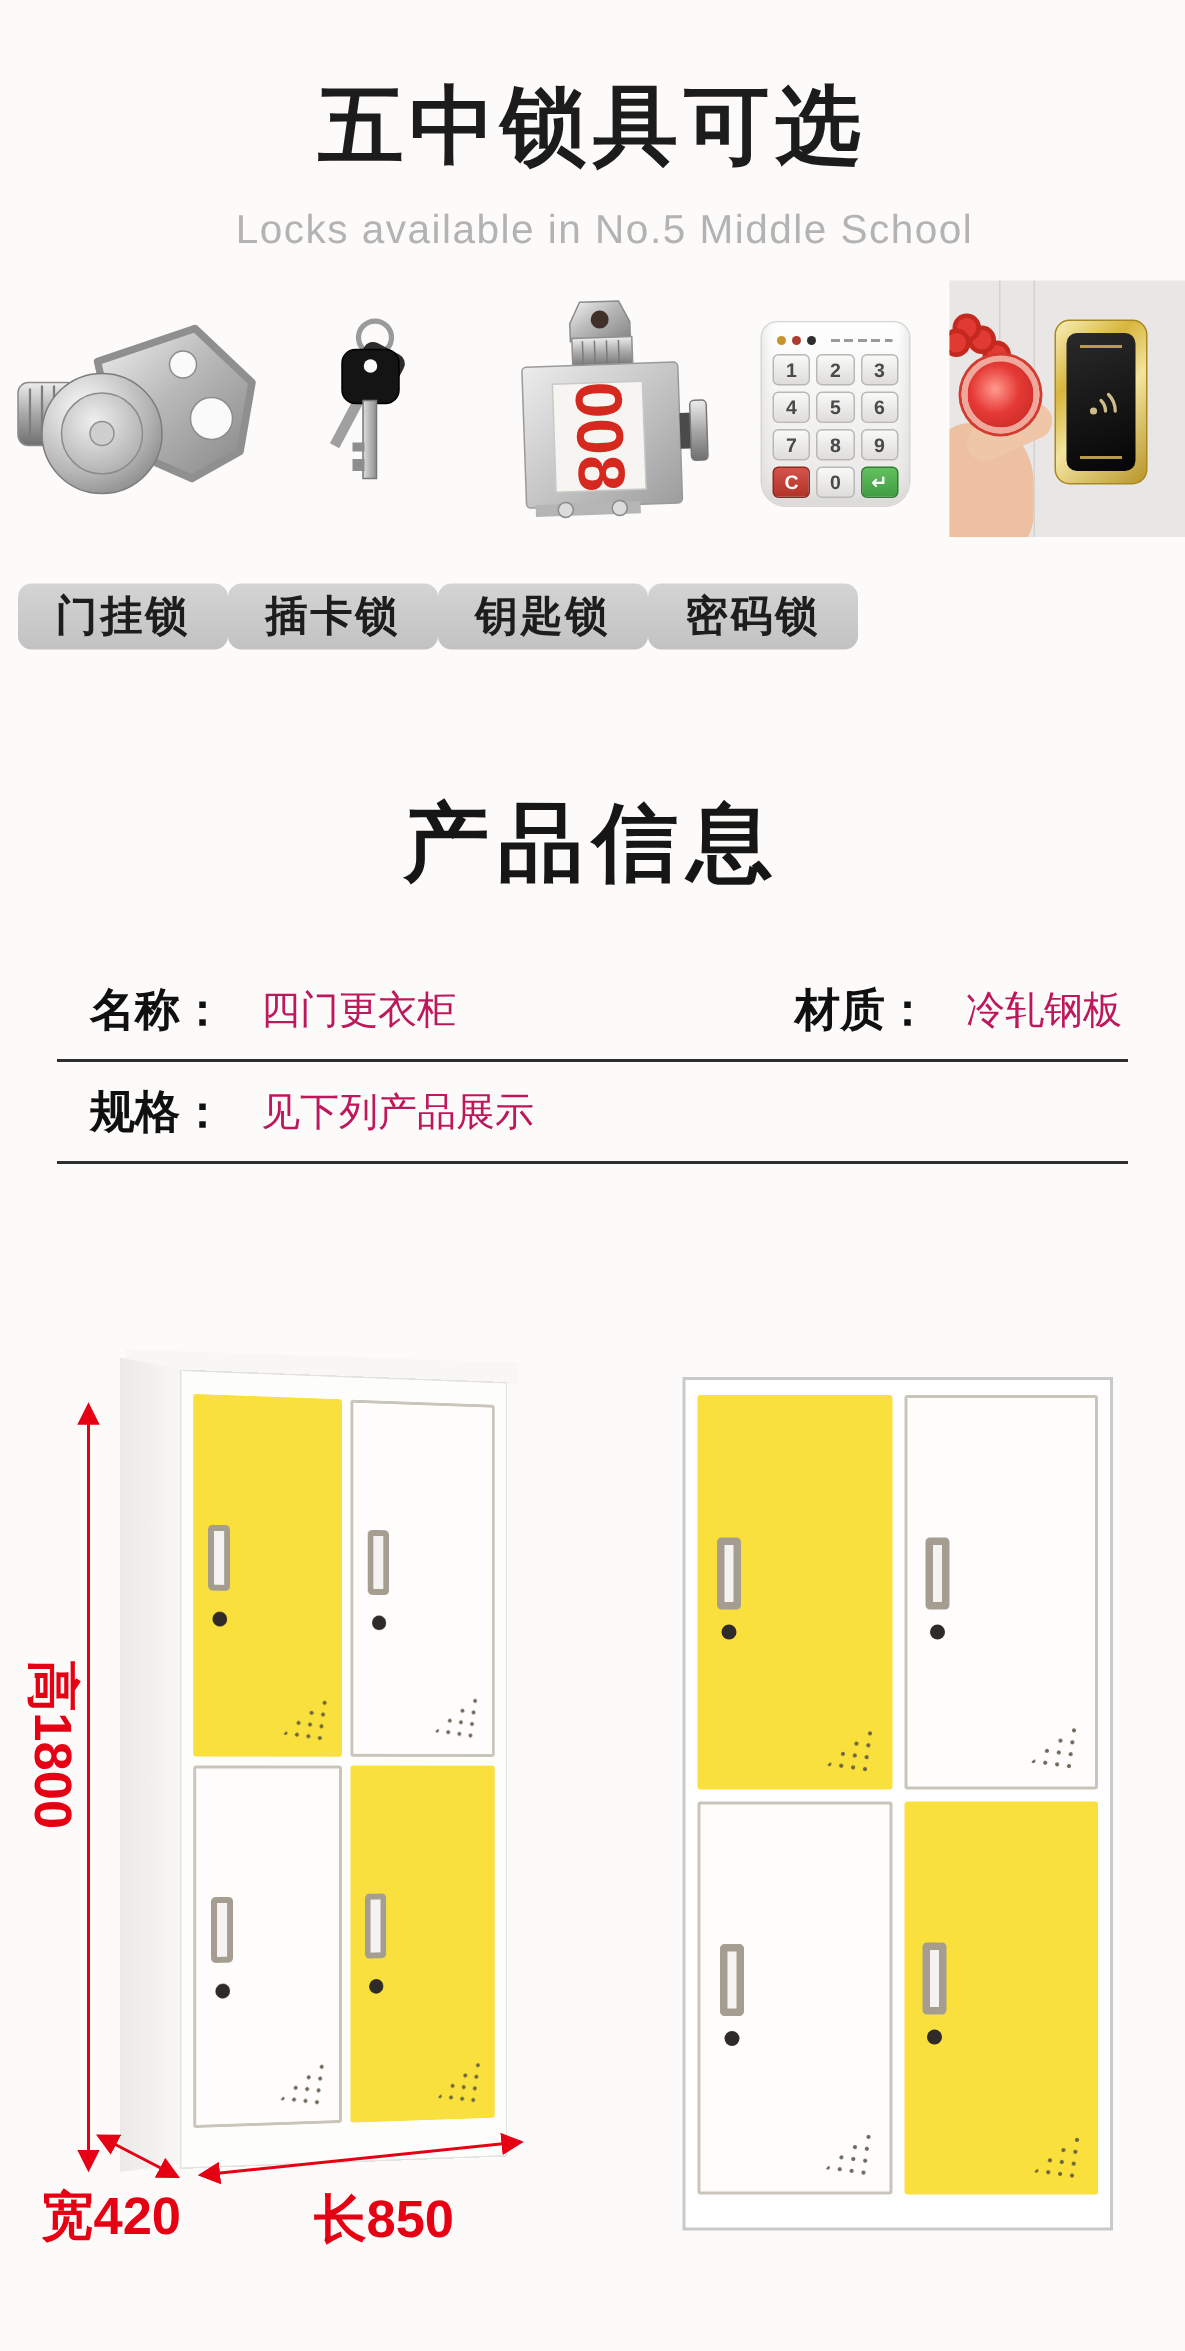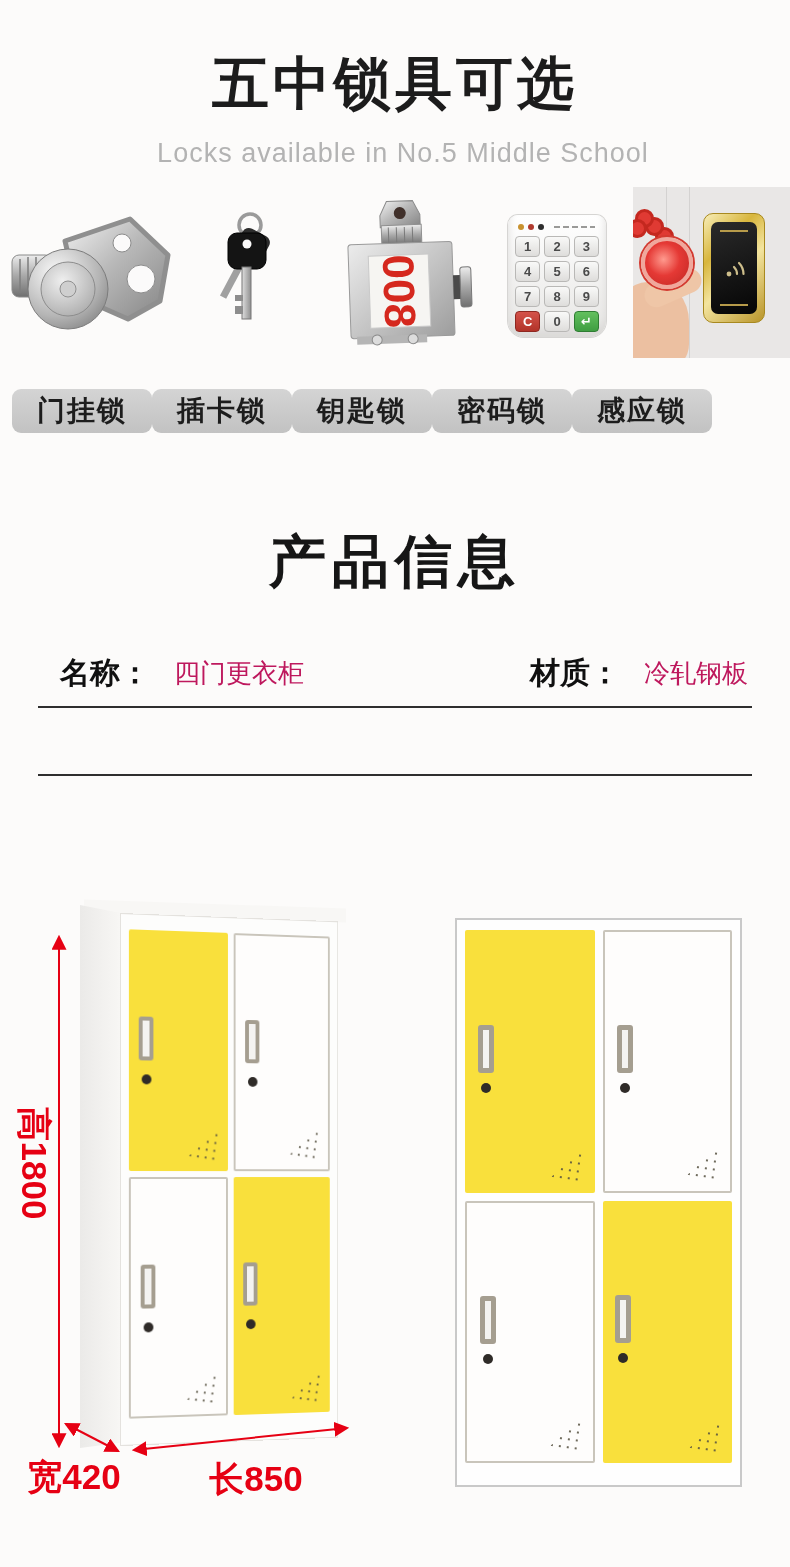--- a/index.html
+++ b/index.html
@@ -259,37 +259,40 @@
         <div class="fob"></div>
       </div>
     </div>
   </div>
 
   <div class="lock-labels">
     <div class="lock-badge">门挂锁</div>
     <div class="lock-badge">插卡锁</div>
     <div class="lock-badge">钥匙锁</div>
     <div class="lock-badge">密码锁</div>
-    <div class="lock-badge">感应锁</div>
   </div>
 
   <div class="section-title">产品信息</div>
 
   <div class="info-table">
     <div class="info-row">
       <div class="info-cell">
         <span class="info-label">名称：</span>
         <span class="info-value">四门更衣柜</span>
       </div>
       <div class="info-cell">
         <span class="info-label">材质：</span>
         <span class="info-value">冷轧钢板</span>
       </div>
     </div>
     <div class="info-row">
+      <div class="info-cell">
+        <span class="info-label">规格：</span>
+        <span class="info-value">见下列产品展示</span>
+      </div>
       <div class="info-cell"></div>
     </div>
   </div>
 
   <div class="lockers">
 
     <div class="l-top"></div>
     <div class="l-side"></div>
     <div class="l-front">
       <div class="door yellow">

